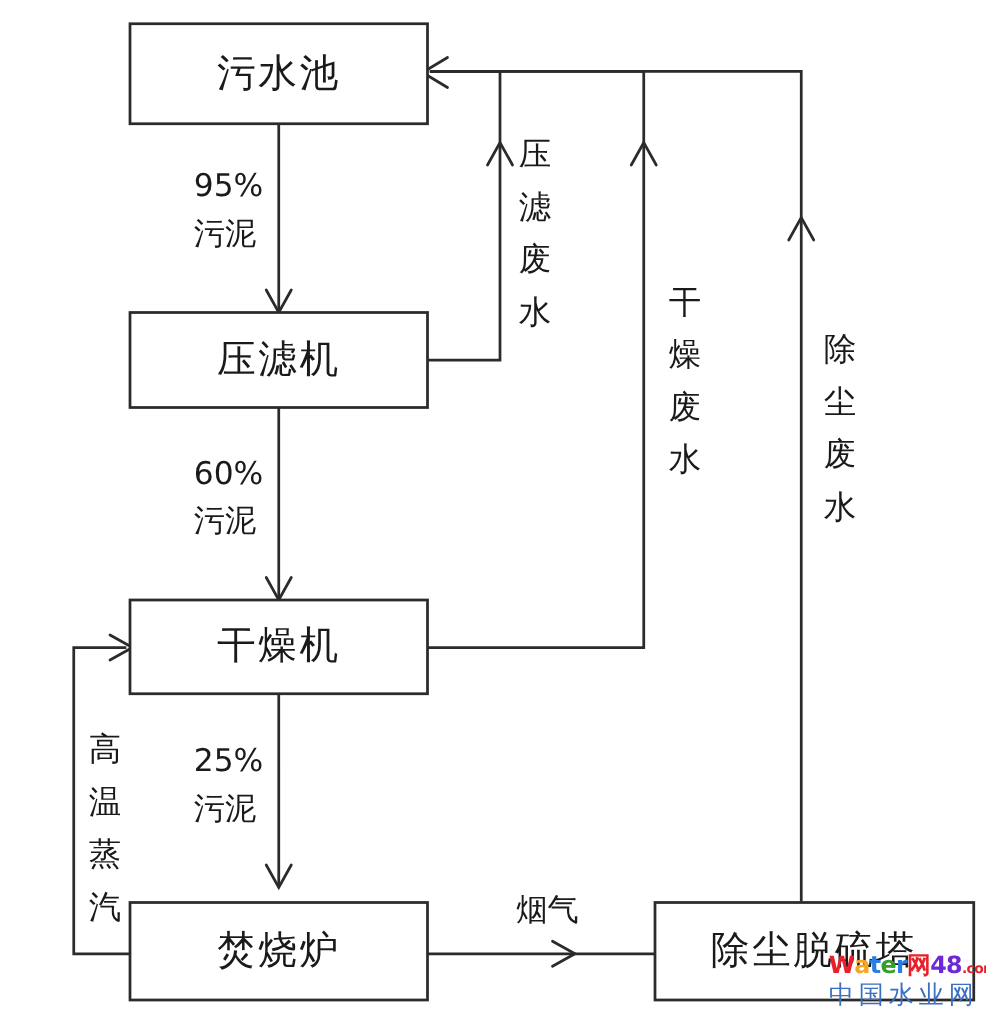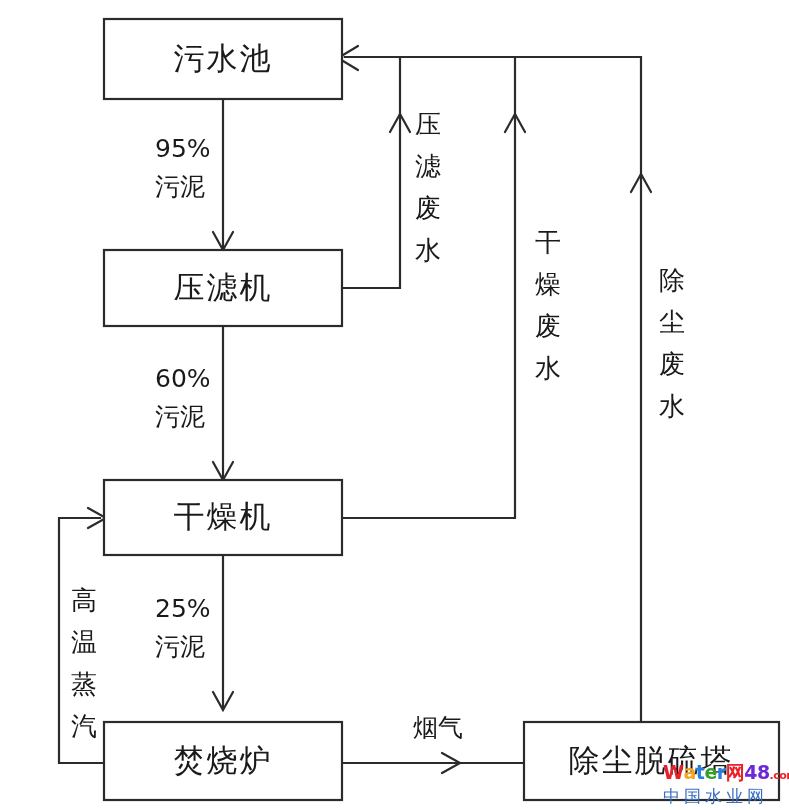--- a/index.html
+++ b/index.html
@@ -92,21 +92,21 @@
   .wm-c1 { color: #e8202a; }
   .wm-c2 { color: #f5a623; }
   .wm-c3 { color: #2a7de1; }
   .wm-c4 { color: #33a02c; }
   .wm-c5 { color: #2a7de1; }
   .wm-c6 { color: #e8202a; }
   .wm-c7 { color: #6d28d9; }
   .wm-dom { color: #e8202a; font-size: 11px; }
   #watermark .wm-bottom {
     font-family: "DejaVu Sans", "Liberation Sans", sans-serif;
-    font-size: 17px;
+    font-size: 20px;
     color: #3a6fc4;
     letter-spacing: 4px;
     line-height: 20px;
     white-space: nowrap;
   }
 </style>
 </head>
 <body>
 
 <div id="diagram-root">

